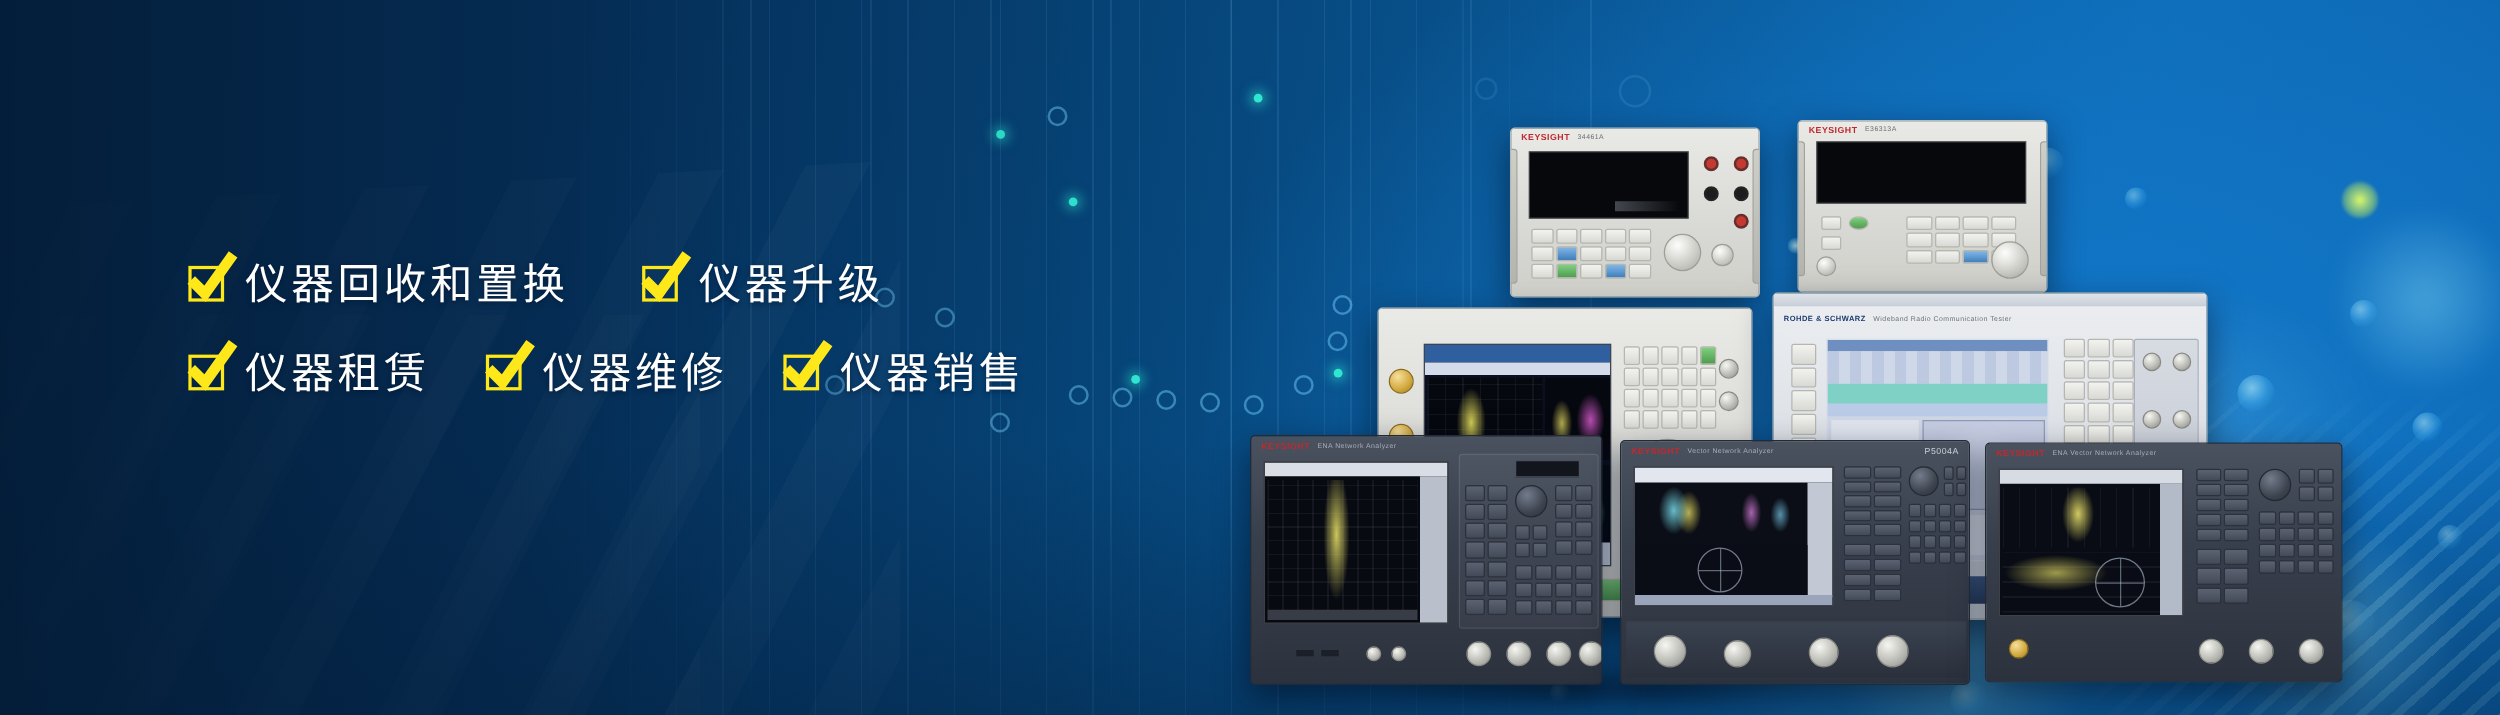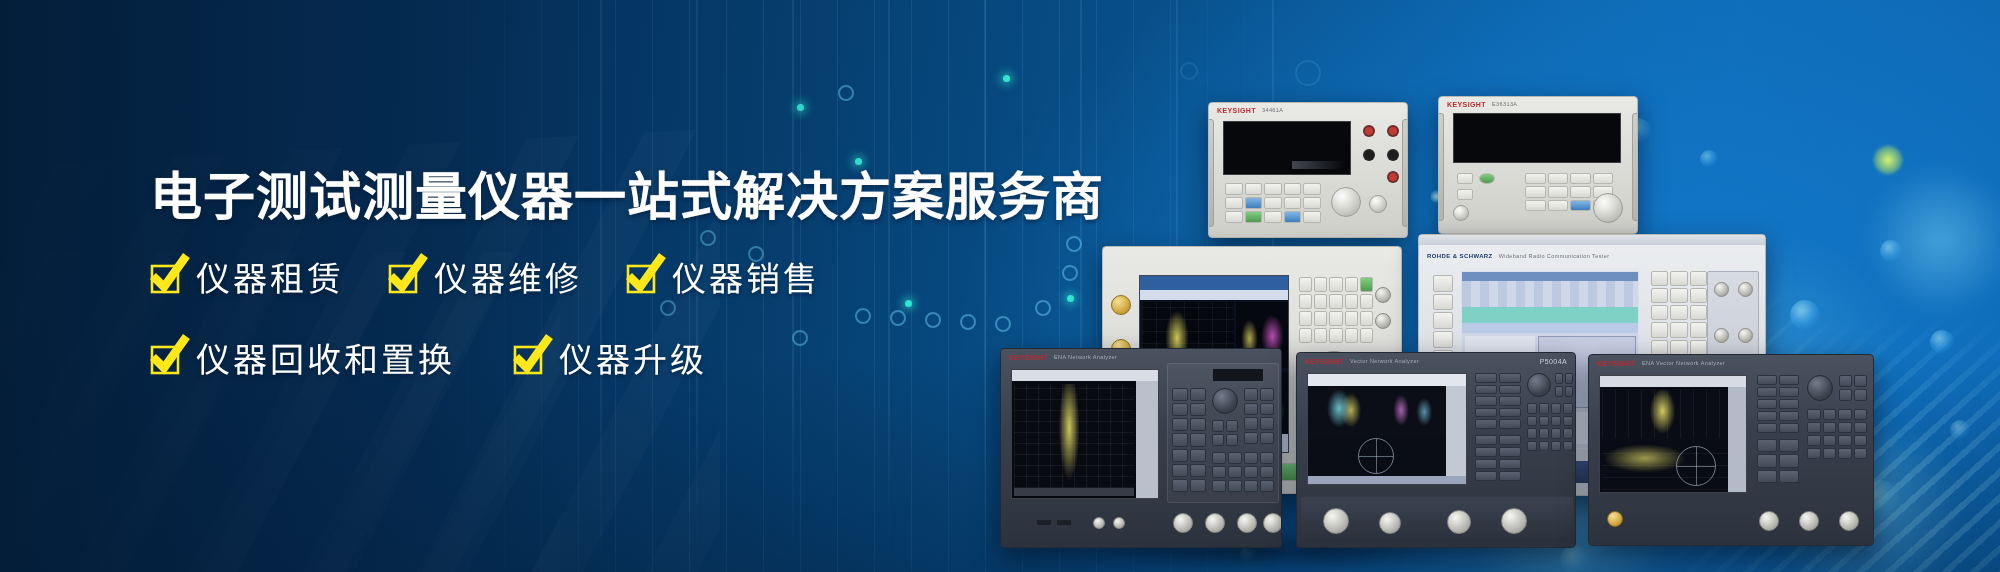--- a/index.html
+++ b/index.html
@@ -365,23 +365,46 @@
     <div class="via" style="left:660px;top:300px;"></div>
     <div class="via" style="left:792px;top:330px;"></div>
     <div class="ring" style="left:1295px;top:60px;width:26px;height:26px;opacity:.35;"></div>
     <div class="ring" style="left:1180px;top:62px;width:18px;height:18px;opacity:.3;"></div>
   </div>
 
   <div class="bg-vignette"></div>
 
   <div class="copy">
 
-    <h1 class="headline">电子测试测量仪器一站式解决方案服务商</h1>
 
     <div class="bullets">
+
+      <div class="bullet-row" style="margin-top:32px;">
+
+        <div class="bullet" style="margin-right:58px;">
+          <span class="check-icon">
+            <svg viewBox="0 0 42 42">
+              <rect x="6" y="11" width="26" height="26" fill="none" stroke="#ffe81a" stroke-width="2.6"></rect>
+              <path d="M10 24 L18 32 L38 4" fill="none" stroke="#ffe81a" stroke-width="8.5" stroke-linecap="square" stroke-linejoin="miter"></path>
+            </svg>
+          </span>
+          <span class="bullet-label">仪器回收和置换</span>
+        </div>
+
+        <div class="bullet">
+          <span class="check-icon">
+            <svg viewBox="0 0 42 42">
+              <rect x="6" y="11" width="26" height="26" fill="none" stroke="#ffe81a" stroke-width="2.6"></rect>
+              <path d="M10 24 L18 32 L38 4" fill="none" stroke="#ffe81a" stroke-width="8.5" stroke-linecap="square" stroke-linejoin="miter"></path>
+            </svg>
+          </span>
+          <span class="bullet-label">仪器升级</span>
+        </div>
+
+      </div>
 
       <div class="bullet-row">
 
         <div class="bullet" style="margin-right:44px;">
           <span class="check-icon">
             <svg viewBox="0 0 42 42">
               <rect x="6" y="11" width="26" height="26" fill="none" stroke="#ffe81a" stroke-width="2.6"></rect>
               <path d="M10 24 L18 32 L38 4" fill="none" stroke="#ffe81a" stroke-width="8.5" stroke-linecap="square" stroke-linejoin="miter"></path>
             </svg>
           </span>
@@ -399,44 +422,20 @@
         </div>
 
         <div class="bullet">
           <span class="check-icon">
             <svg viewBox="0 0 42 42">
               <rect x="6" y="11" width="26" height="26" fill="none" stroke="#ffe81a" stroke-width="2.6"></rect>
               <path d="M10 24 L18 32 L38 4" fill="none" stroke="#ffe81a" stroke-width="8.5" stroke-linecap="square" stroke-linejoin="miter"></path>
             </svg>
           </span>
           <span class="bullet-label">仪器销售</span>
-        </div>
-
-      </div>
-
-      <div class="bullet-row" style="margin-top:32px;">
-
-        <div class="bullet" style="margin-right:58px;">
-          <span class="check-icon">
-            <svg viewBox="0 0 42 42">
-              <rect x="6" y="11" width="26" height="26" fill="none" stroke="#ffe81a" stroke-width="2.6"></rect>
-              <path d="M10 24 L18 32 L38 4" fill="none" stroke="#ffe81a" stroke-width="8.5" stroke-linecap="square" stroke-linejoin="miter"></path>
-            </svg>
-          </span>
-          <span class="bullet-label">仪器回收和置换</span>
-        </div>
-
-        <div class="bullet">
-          <span class="check-icon">
-            <svg viewBox="0 0 42 42">
-              <rect x="6" y="11" width="26" height="26" fill="none" stroke="#ffe81a" stroke-width="2.6"></rect>
-              <path d="M10 24 L18 32 L38 4" fill="none" stroke="#ffe81a" stroke-width="8.5" stroke-linecap="square" stroke-linejoin="miter"></path>
-            </svg>
-          </span>
-          <span class="bullet-label">仪器升级</span>
         </div>
 
       </div>
     </div>
   </div>
 
   <div class="instruments">
 
     <div class="shadow-under" style="left:10px;top:270px;width:420px;height:40px;"></div>
     <div class="shadow-under" style="left:330px;top:250px;width:420px;height:40px;"></div>

